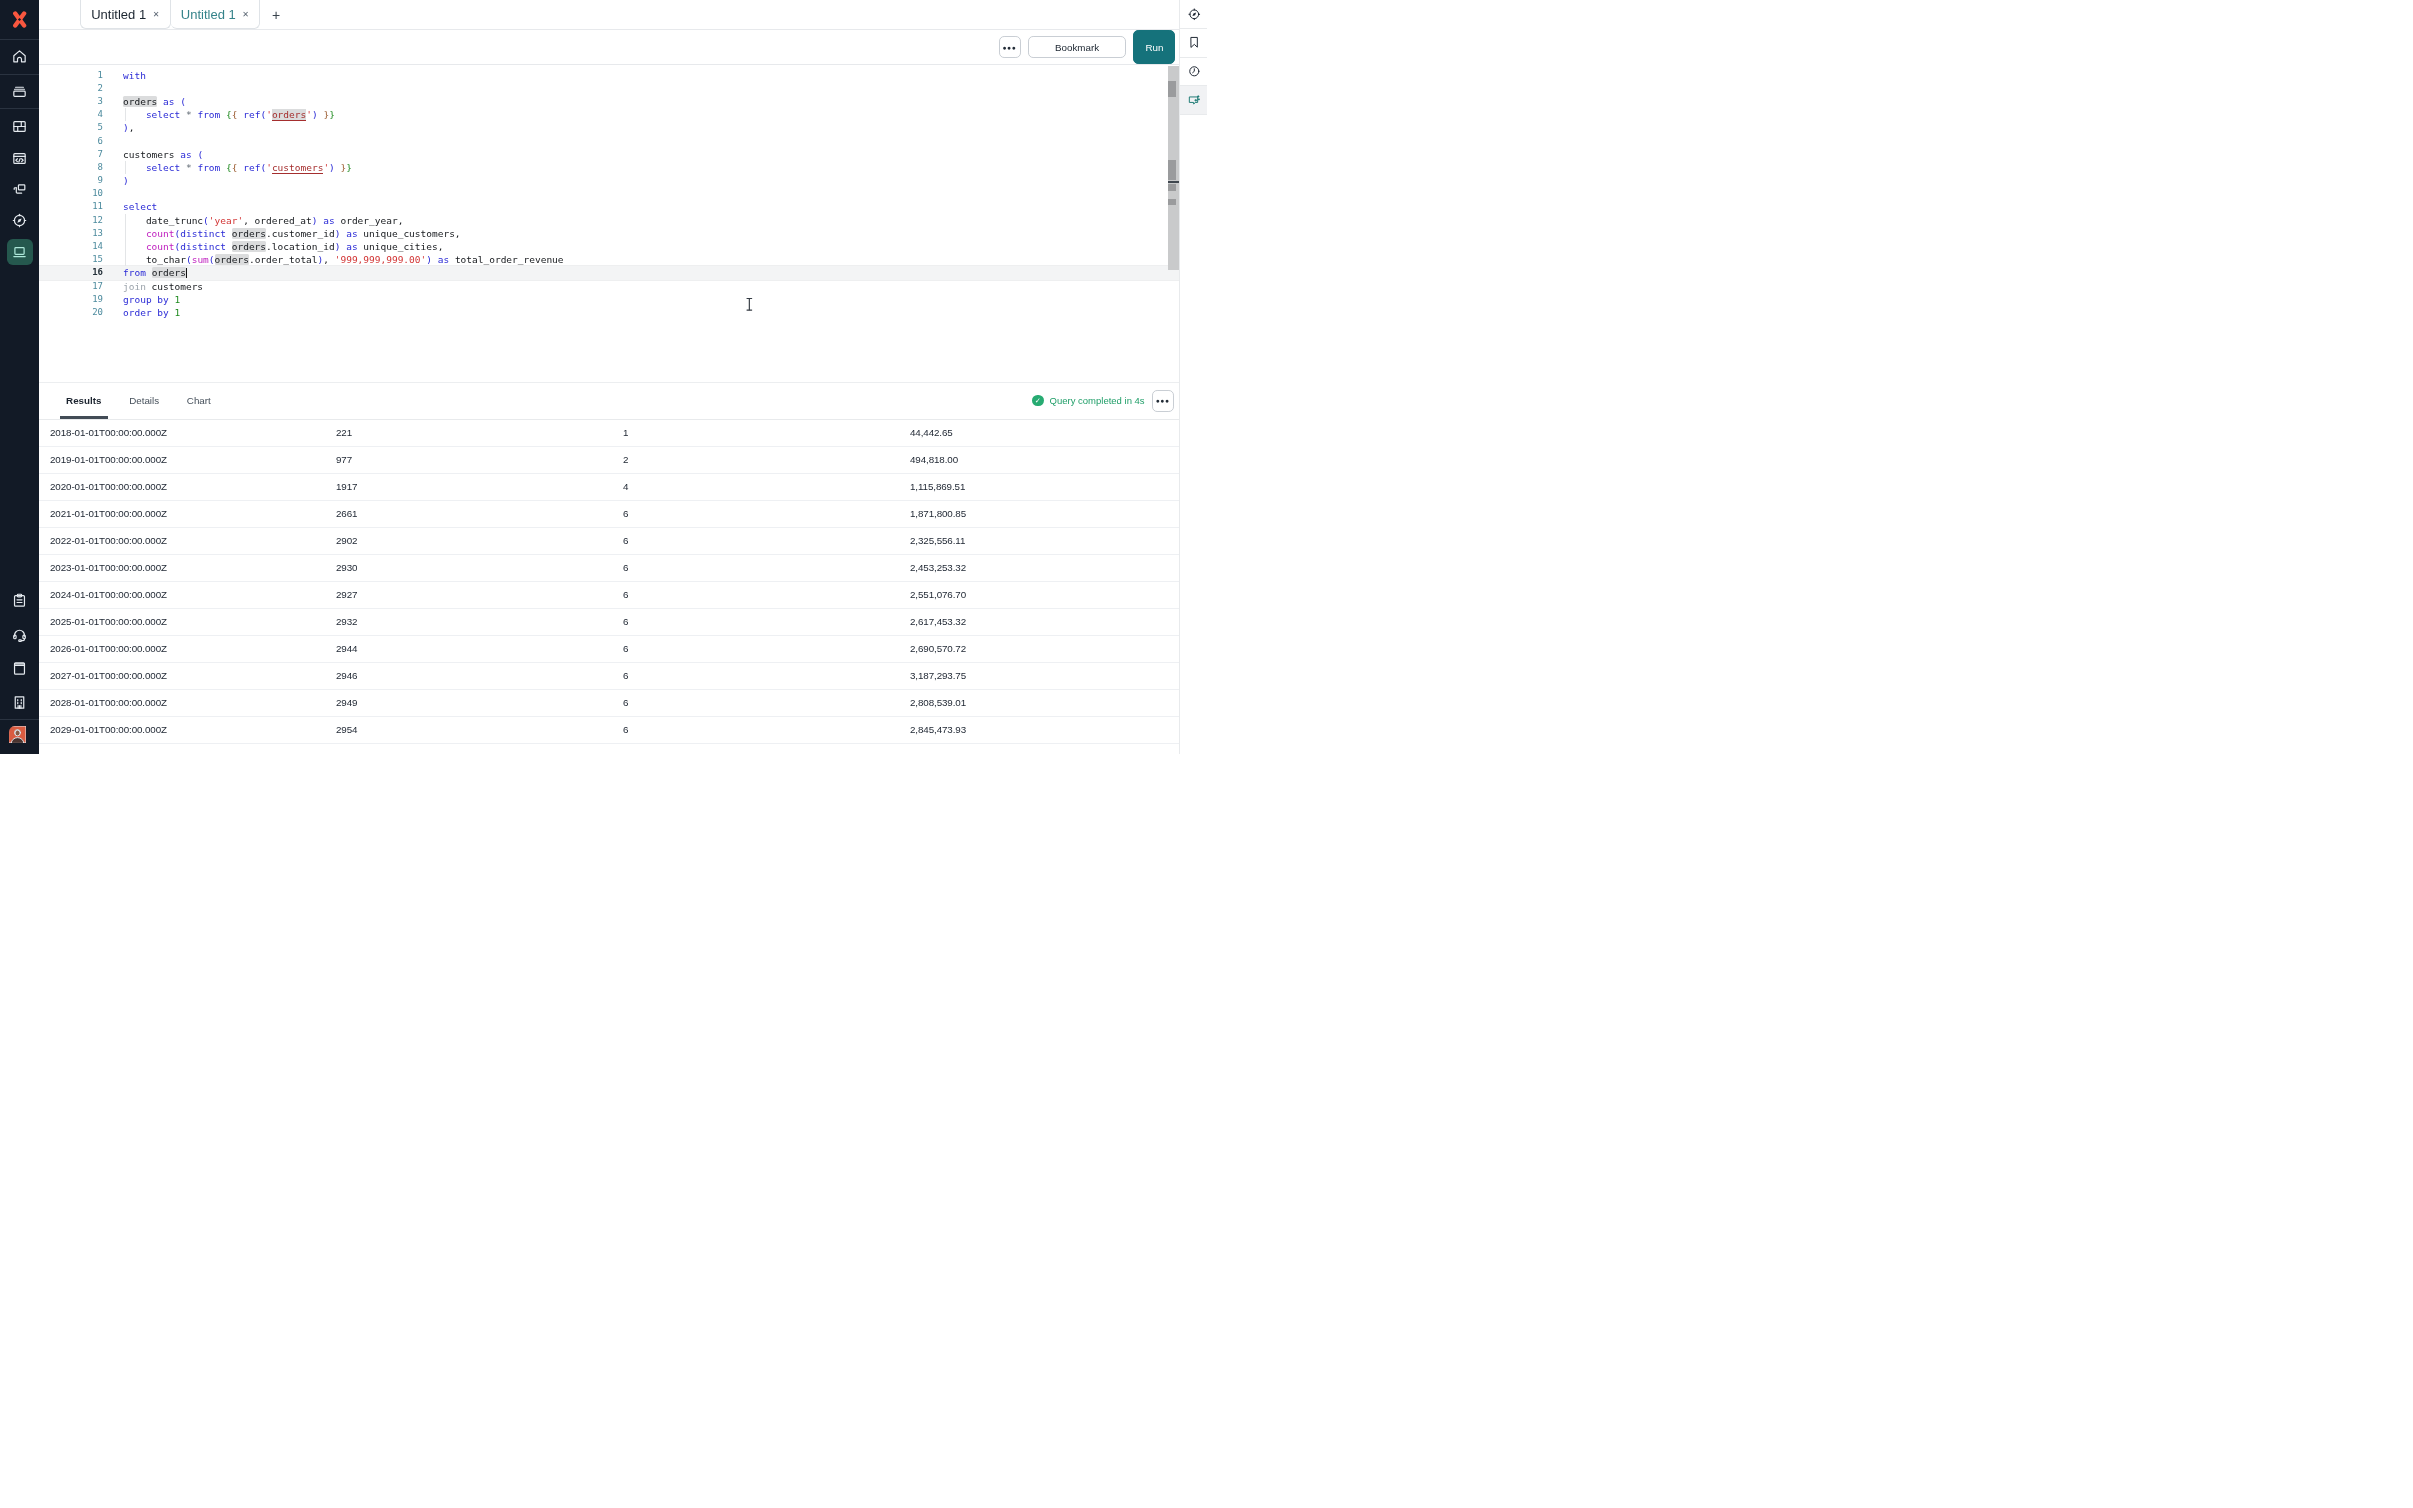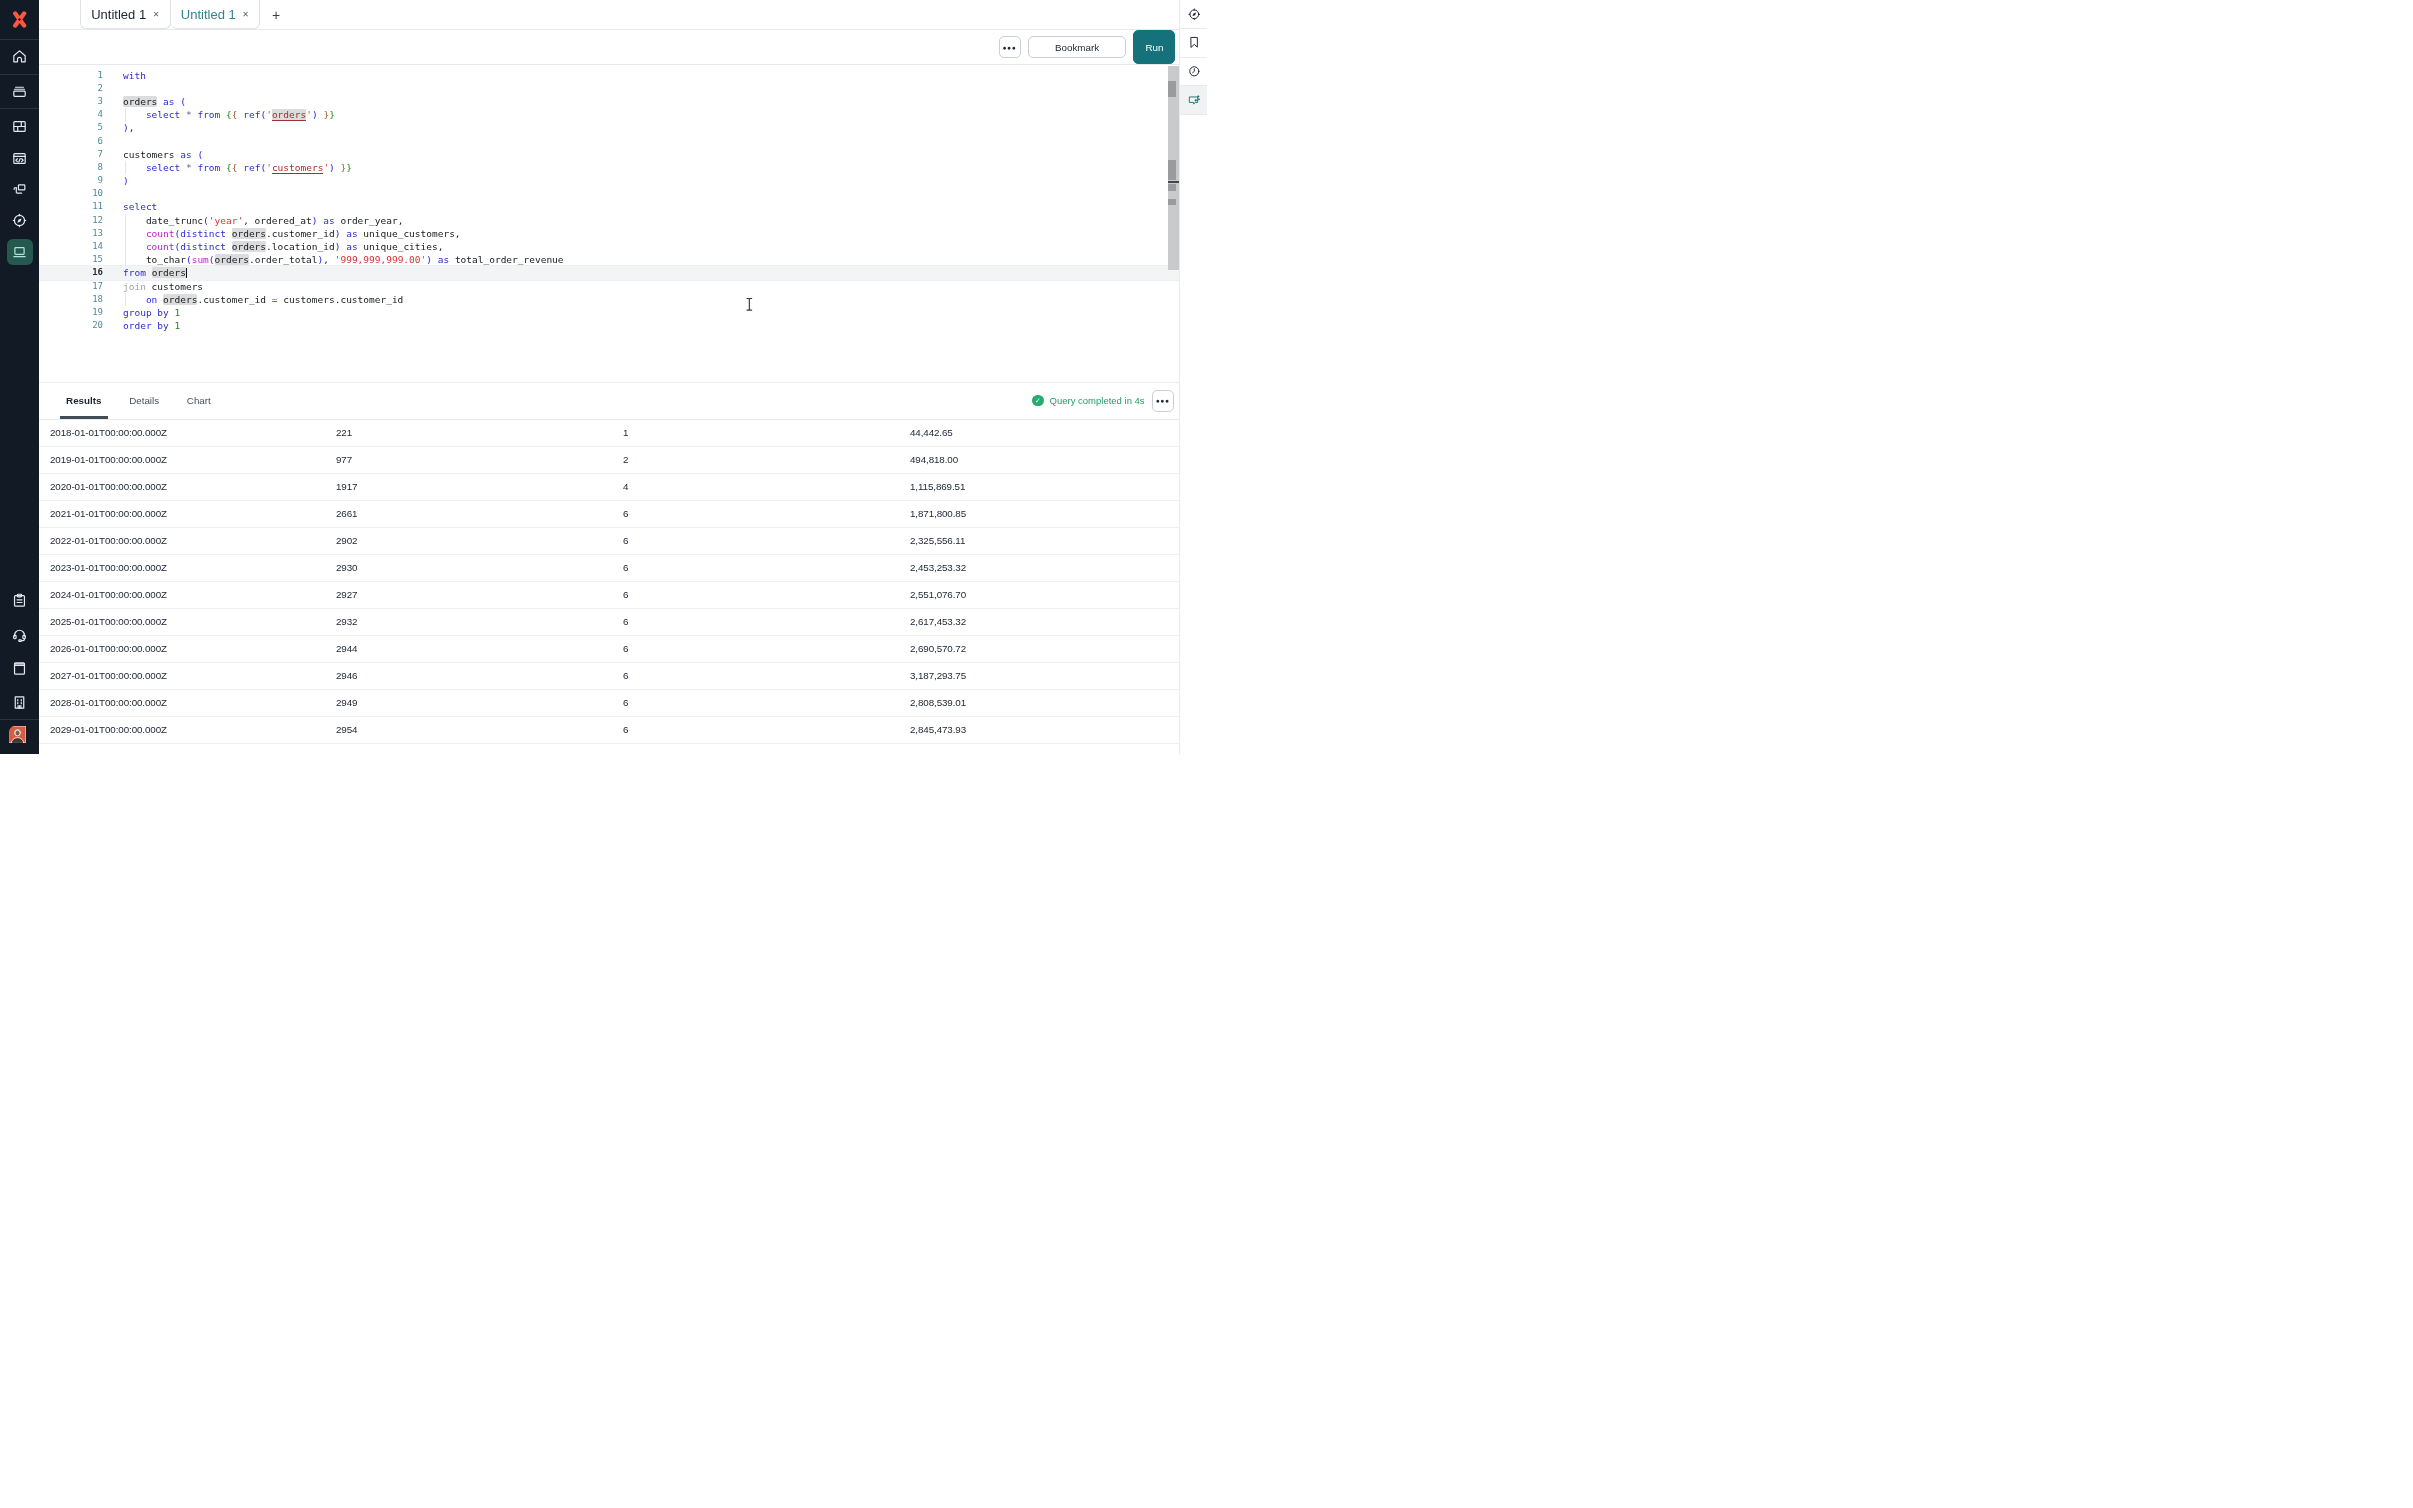--- a/index.html
+++ b/index.html
@@ -234,21 +234,20 @@
           <div class="code-line"><span class="ln">8</span><span class="guide"></span><span class="s-pl">    </span><span class="s-kw">select</span><span class="s-pl"> </span><span class="s-op">*</span><span class="s-pl"> </span><span class="s-kw">from</span><span class="s-pl"> </span><span class="s-brg">{</span><span class="s-brb">{</span><span class="s-pl"> </span><span class="s-kw">ref</span><span class="s-pa">(</span><span class="s-str">'</span><span class="s-ref">customers</span><span class="s-str">'</span><span class="s-pa">)</span><span class="s-pl"> </span><span class="s-brb">}</span><span class="s-brg">}</span></div>
           <div class="code-line"><span class="ln">9</span><span class="s-pa">)</span></div>
           <div class="code-line"><span class="ln">10</span></div>
           <div class="code-line"><span class="ln">11</span><span class="s-kw">select</span></div>
           <div class="code-line"><span class="ln">12</span><span class="guide"></span><span class="s-pl">    </span><span class="s-pl">date_trunc</span><span class="s-pa">(</span><span class="s-str">'year'</span><span class="s-pl">, ordered_at</span><span class="s-pa">)</span><span class="s-pl"> </span><span class="s-kw">as</span><span class="s-pl"> order_year,</span></div>
           <div class="code-line"><span class="ln">13</span><span class="guide"></span><span class="s-pl">    </span><span class="s-fn">count</span><span class="s-pa">(</span><span class="s-kw">distinct</span><span class="s-pl"> </span><span class="s-hl">orders</span><span class="s-pl">.customer_id</span><span class="s-pa">)</span><span class="s-pl"> </span><span class="s-kw">as</span><span class="s-pl"> unique_customers,</span></div>
           <div class="code-line"><span class="ln">14</span><span class="guide"></span><span class="s-pl">    </span><span class="s-fn">count</span><span class="s-pa">(</span><span class="s-kw">distinct</span><span class="s-pl"> </span><span class="s-hl">orders</span><span class="s-pl">.location_id</span><span class="s-pa">)</span><span class="s-pl"> </span><span class="s-kw">as</span><span class="s-pl"> unique_cities,</span></div>
           <div class="code-line"><span class="ln">15</span><span class="guide"></span><span class="s-pl">    </span><span class="s-pl">to_char</span><span class="s-pa">(</span><span class="s-fn">sum</span><span class="s-pa">(</span><span class="s-hl">orders</span><span class="s-pl">.order_total</span><span class="s-pa">)</span><span class="s-pl">, </span><span class="s-str">'999,999,999.00'</span><span class="s-pa">)</span><span class="s-pl"> </span><span class="s-kw">as</span><span class="s-pl"> total_order_revenue</span></div>
           <div class="code-line active"><span class="ln">16</span><span class="s-kw">from</span><span class="s-pl"> </span><span class="s-hl">orders</span><span class="caret"></span></div>
           <div class="code-line"><span class="ln">17</span><span class="s-dim">join</span><span class="s-pl"> customers</span></div>
-          <div class="code-line"><span class="ln">18</span><span class="guide"></span><span class="s-pl">    </span><span class="s-kw">on</span><span class="s-pl"> </span><span class="s-hl">orders</span><span class="s-pl">.customer_id </span><span class="s-kw">=</span><span class="s-pl"> customers.customer_id</span></div>
           <div class="code-line"><span class="ln">19</span><span class="s-kw">group by</span><span class="s-pl"> </span><span class="s-num">1</span></div>
           <div class="code-line"><span class="ln">20</span><span class="s-kw">order by</span><span class="s-pl"> </span><span class="s-num">1</span></div>
         </div>
     </div>
 
     <div class="ed-scroll">
       <div class="ed-thumb" style="top:15.3px;height:15.3px;"></div>
       <div class="ed-thumb" style="top:94px;height:20.4px;"></div>
       <div class="ed-mark-line" style="top:115px;"></div>
       <div class="ed-thumb" style="top:118px;height:7.3px;"></div>

